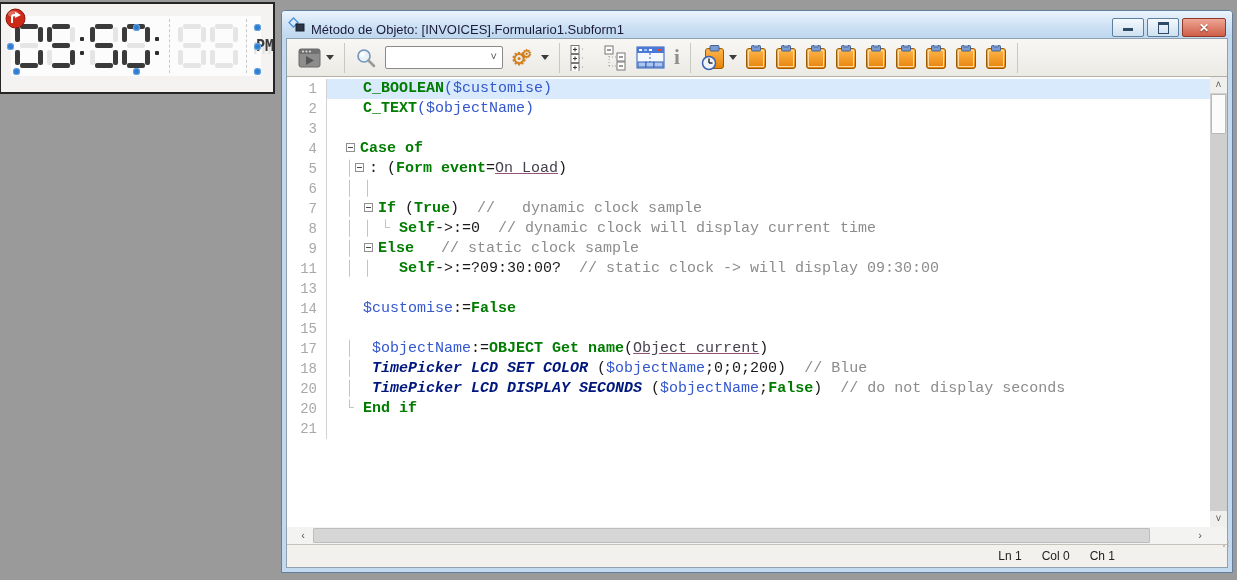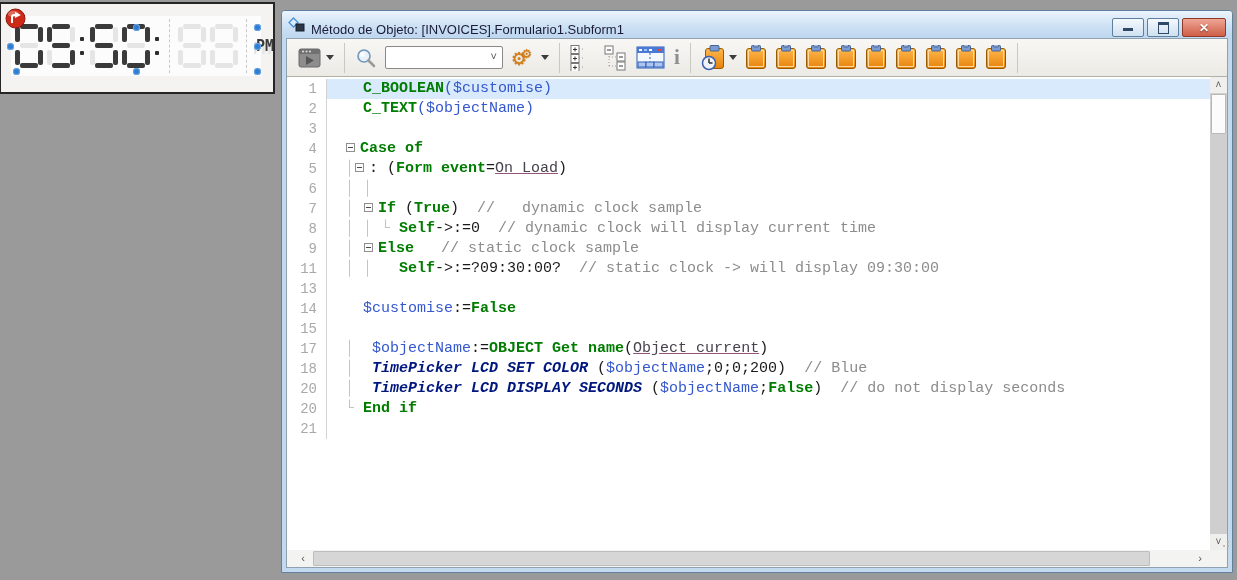--- a/index.html
+++ b/index.html
@@ -547,19 +547,26 @@
         <div class="arrow down">˅</div>
       </div>
       <div class="hscroll">
         <div class="arrow left">‹</div>
         <div class="hthumb"></div>
         <div class="arrow right">›</div>
       </div>
       <div class="sb-corner"></div>
     </div>
 
+    <div class="statusbar">
+      <div class="fields">
+        <span>Ln 1</span>
+        <span>Col 0</span>
+        <span>Ch 1</span>
+      </div>
+    </div>
   </div>
   <div class="grip">
     <i style="right:0;bottom:0"></i>
       <i style="right:4px;bottom:0"></i>
       <i style="right:0;bottom:4px"></i>
   </div>
 </div>
 
 </body></html>

